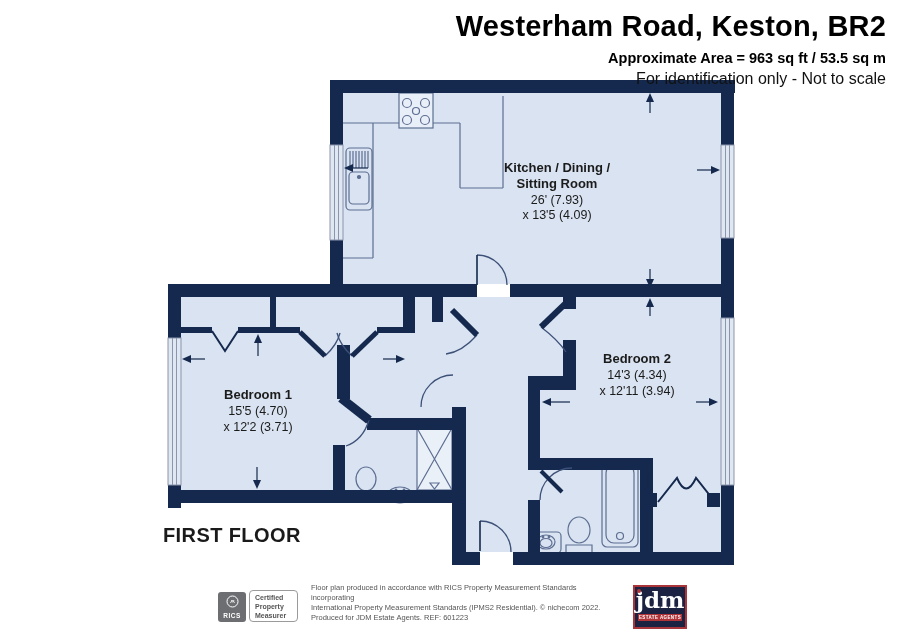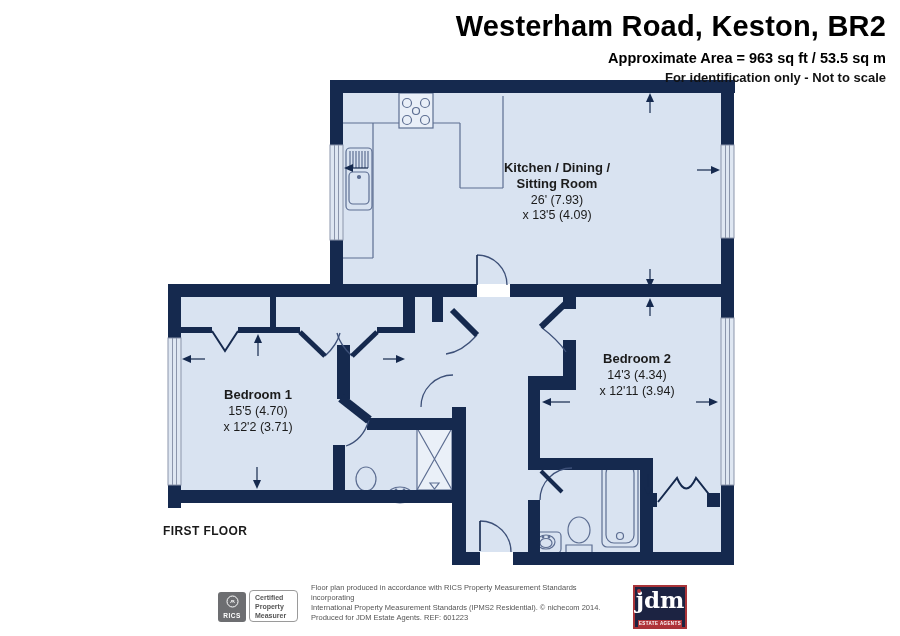--- a/index.html
+++ b/index.html
@@ -2,33 +2,33 @@
 <html><head>
 <meta charset="utf-8">
 <style>
   html,body{margin:0;padding:0;background:#ffffff;}
   .page{position:relative;width:900px;height:636px;background:#ffffff;overflow:hidden;
         font-family:"Liberation Sans",sans-serif;}
   .plan-svg{position:absolute;left:0;top:0;}
   .header{position:absolute;top:10px;right:14px;text-align:right;color:#000;}
   .header .title{font-size:29px;font-weight:bold;letter-spacing:0.2px;}
   .header .area{font-size:14.5px;font-weight:bold;margin-top:7px;}
-  .header .note{font-size:13px;margin-top:4px;color:#111;font-weight:bold;}
-  .floor-label{position:absolute;left:163px;top:524px;font-size:12px;font-weight:bold;color:#1a1a1a;letter-spacing:0.4px;}
+  .header .note{font-size:16px;margin-top:4px;color:#111;}
+  .floor-label{position:absolute;left:163px;top:524px;font-size:20px;font-weight:bold;color:#1a1a1a;letter-spacing:0.4px;}
   .footer{position:absolute;left:0;top:583px;width:900px;height:50px;}
   .rics-badge{position:absolute;left:218px;top:9px;width:28px;height:30px;background:#6d6e71;border-radius:3px;
               display:flex;flex-direction:column;align-items:center;justify-content:center;}
   .rics-badge .glyph{line-height:1;}
   .rics-badge .rics-text{color:#fff;font-size:6.5px;font-weight:bold;letter-spacing:0.5px;margin-top:1px;}
   .cert-box{position:absolute;left:249px;top:7px;width:49px;height:32px;background:#fff;border:1px solid #9a9a9a;
             border-radius:4px;padding:2px 0 0 5px;box-sizing:border-box;}
   .cert-box div{font-size:7px;font-weight:bold;color:#555;line-height:9px;}
   .foot-text{position:absolute;left:311px;top:0;width:310px;color:#555;font-size:7.5px;line-height:10px;}
   .jdm-logo{position:absolute;left:633px;top:2px;width:54px;height:44px;background:#1c2342;border:2px solid #a93439;
-            box-sizing:border-box;display:flex;flex-direction:column;align-items:center;justify-content:space-between;}
+            box-sizing:border-box;display:flex;flex-direction:column;align-items:center;justify-content:flex-start;}
   .jdm-word{font-family:"DejaVu Serif",serif;color:#fff;font-size:23px;line-height:26px;font-weight:bold;position:relative;}
   .jdm-word .dot{position:absolute;left:1px;top:2px;width:4px;height:4px;border-radius:50%;background:#b03338;}
   .jdm-band{margin-top:1px;width:44px;height:7px;background:#b03338;display:flex;align-items:center;justify-content:center;}
   .jdm-band span{color:#fff;font-size:4.5px;font-weight:bold;letter-spacing:0.4px;}
   text{font-family:"Liberation Sans",sans-serif;}
   .room-name{font-size:13px;font-weight:bold;fill:#1b1b1b;}
   .room-dim{font-size:12.5px;fill:#1b1b1b;}
 </style>
 </head>
 <body>
@@ -261,21 +261,21 @@
       </span>
       <span class="rics-text">RICS</span>
     </div>
     <div class="cert-box">
       <div>Certified</div>
       <div>Property</div>
       <div>Measurer</div>
     </div>
     <div class="foot-text">
       <div>Floor plan produced in accordance with RICS Property Measurement Standards incorporating</div>
-      <div>International Property Measurement Standards (IPMS2 Residential).  © nichecom 2014.</div>
+      <div>International Property Measurement Standards (IPMS2 Residential).  © nichecom 2022.</div>
       <div>Produced for JDM Estate Agents.   REF: 601223</div>
     </div>
     <div class="jdm-logo">
       <span class="jdm-word"><span class="dot"></span><span>jdm</span></span>
       <span class="jdm-band">
           <span>ESTATE AGENTS</span>
         </span>
     </div>
   </div>
 

